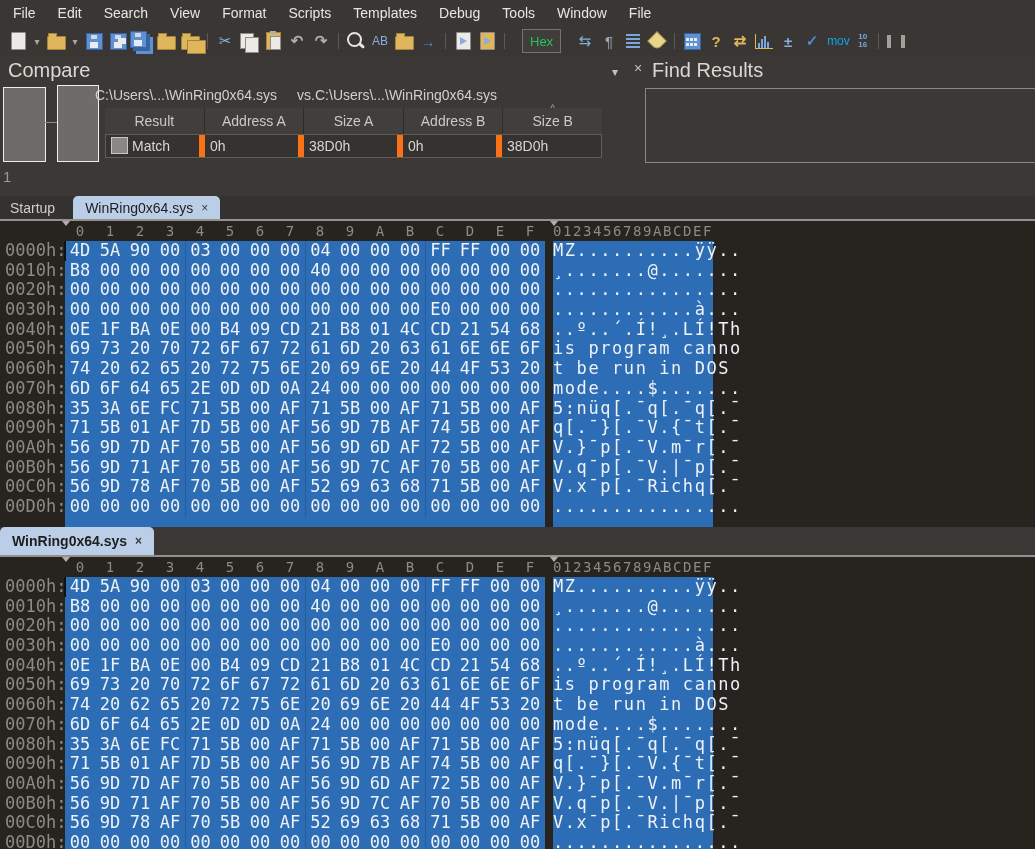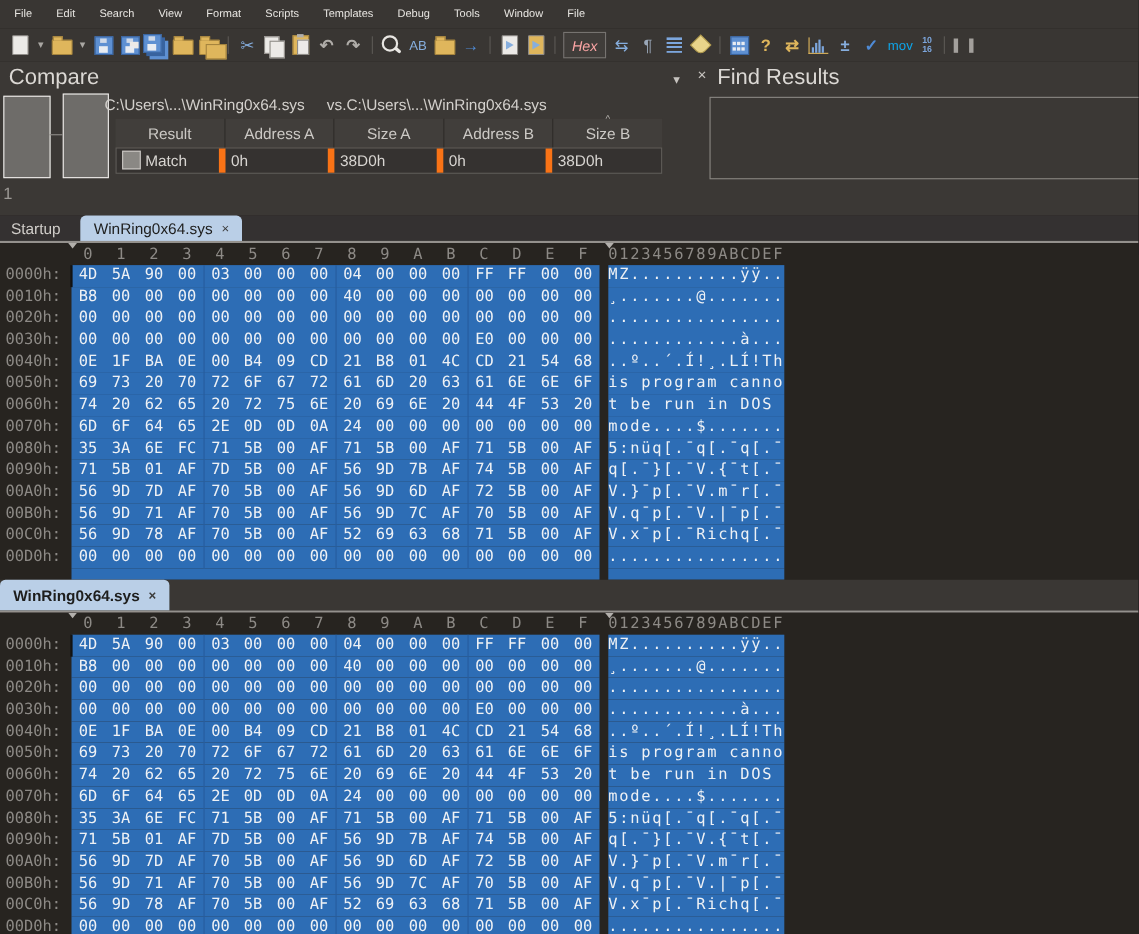--- a/index.html
+++ b/index.html
@@ -2,21 +2,21 @@
 <html><head>
 <meta charset="utf-8">
 <style>
   html,body{margin:0;padding:0;background:#262320;overflow:hidden;}
   #app{position:relative;width:1035px;height:849px;background:#262320;
        font-family:"Liberation Sans",sans-serif;-webkit-font-smoothing:antialiased;}
 
   
   .menubar{position:absolute;left:0;top:0;width:1035px;height:26px;background:#393633;
            display:flex;align-items:stretch;padding-left:2px;}
-  .menuitem{color:#e8e6e2;font-size:10px;line-height:26px;padding:0 11px;cursor:default;}
+  .menuitem{color:#e8e6e2;font-size:14px;line-height:26px;padding:0 11px;cursor:default;}
 
   
   .toolbar{position:absolute;left:0;top:26px;width:1035px;height:30px;background:#393633;
            display:flex;align-items:center;padding-left:6px;}
   .tsep{width:1px;height:16px;background:#5c5955;margin:0 5px;}
   .icon{width:24px;height:26px;display:flex;align-items:center;justify-content:center;
         position:relative;font-size:15px;flex:0 0 auto;}
   .icon.narrow{width:14px;font-size:10px;color:#aaa7a3;}
   .s-page{width:13px;height:16px;background:#eceae7;border:1px solid #8f8c88;border-radius:1px;}
   .s-folder{width:17px;height:12px;background:#dfb65c;border:1px solid #a5843e;border-radius:1px;position:relative;margin-top:4px;}
@@ -43,22 +43,22 @@
        linear-gradient(#e8ecf2,#e8ecf2) 4px 5px/3px 3px no-repeat,
        linear-gradient(#e8ecf2,#e8ecf2) 8px 5px/3px 3px no-repeat;}
   .s-bars{width:17px;height:14px;position:relative;border-left:1px solid #dfb65c;border-bottom:1px solid #dfb65c;}
   .s-bars::after{content:"";position:absolute;left:2px;bottom:0;width:12px;height:12px;
      background:
        linear-gradient(#7ca6dd,#7ca6dd) 0 100%/2px 5px no-repeat,
        linear-gradient(#7ca6dd,#7ca6dd) 3px 100%/2px 9px no-repeat,
        linear-gradient(#7ca6dd,#7ca6dd) 6px 100%/2px 12px no-repeat,
        linear-gradient(#7ca6dd,#7ca6dd) 9px 100%/2px 6px no-repeat;}
   .s-pause{width:10px;height:13px;border-left:4px solid #a3a09c;border-right:4px solid #a3a09c;}
-  .s-hexbtn{width:auto;padding:1px 7px;border:1px solid #767370;color:#fca5a5;font-size:13px;
-            height:20px;display:flex;align-items:center;margin:0 2px;background:#403d3a;font-style:italic;}
+  .s-hexbtn{width:auto;padding:1px 7px;border:1px solid #767370;color:#22c55e;font-size:13px;
+            height:20px;display:flex;align-items:center;margin:0 12px;background:#403d3a;}
   .s-columns{width:14px;height:14px;
      background:repeating-linear-gradient(#7ca6dd 0 2px,transparent 2px 4px);}
   .s-highlighter{width:12px;height:12px;background:#e8d48a;transform:rotate(45deg);border:1px solid #b09a4e;border-bottom-right-radius:6px;}
   .s-text{font-size:12px;color:#0ea5e9;width:auto;padding:0 3px;}
   .s-conv{flex-direction:column;font-size:8px;line-height:8px;color:#7ca6dd;font-weight:bold;width:20px;}
   .glyph-bold{font-weight:bold;}
 
   
   .panels{position:absolute;left:0;top:56px;width:1035px;height:140px;background:#3b3835;}
   .panel-title{position:absolute;top:3px;font-size:20px;color:#dbd8d4;}
@@ -94,21 +94,21 @@
   .sep-line{position:absolute;left:0;width:1035px;height:2px;background:#94918d;}
 
   
   .hexview{position:absolute;left:0;width:1035px;background:#272420;overflow:hidden;
            font-family:"DejaVu Sans Mono",monospace;}
   .ruler{height:20px;display:flex;color:#8d8a86;font-size:14px;line-height:20px;}
   .ruler .addr{width:65px;}
   .bytecols{width:480px;display:flex;}
   .bytecols span{width:30px;text-align:center;box-sizing:border-box;}
   .asciihead{margin-left:8px;width:160px;letter-spacing:1.57px;white-space:pre;}
-  .hexrow{height:19.7px;line-height:19.7px;display:flex;font-size:14px;color:#eef1f5;}
+  .hexrow{height:19.7px;line-height:19.7px;display:flex;font-size:17px;color:#eef1f5;}
   .hexrow .addr{width:65px;box-sizing:border-box;padding-left:5px;color:#8d8a86;}
   .hexrow .bytes{width:480px;display:flex;background:#2d6db5;}
   .hexrow .bytes span{width:30px;text-align:center;box-sizing:border-box;}
   .hexrow .bytes span.grp{border-left:1px solid #265c9e;}
   .hexrow .ascii{margin-left:8px;width:160px;background:#2d6db5;letter-spacing:1.57px;white-space:pre;}
   .tick{position:absolute;top:0;width:0;height:0;border-left:4px solid transparent;
         border-right:4px solid transparent;border-top:5px solid #b3b0ac;}
   .caret{position:absolute;left:64px;top:20px;width:2px;height:19.7px;background:#121212;}
 </style>
 </head>

